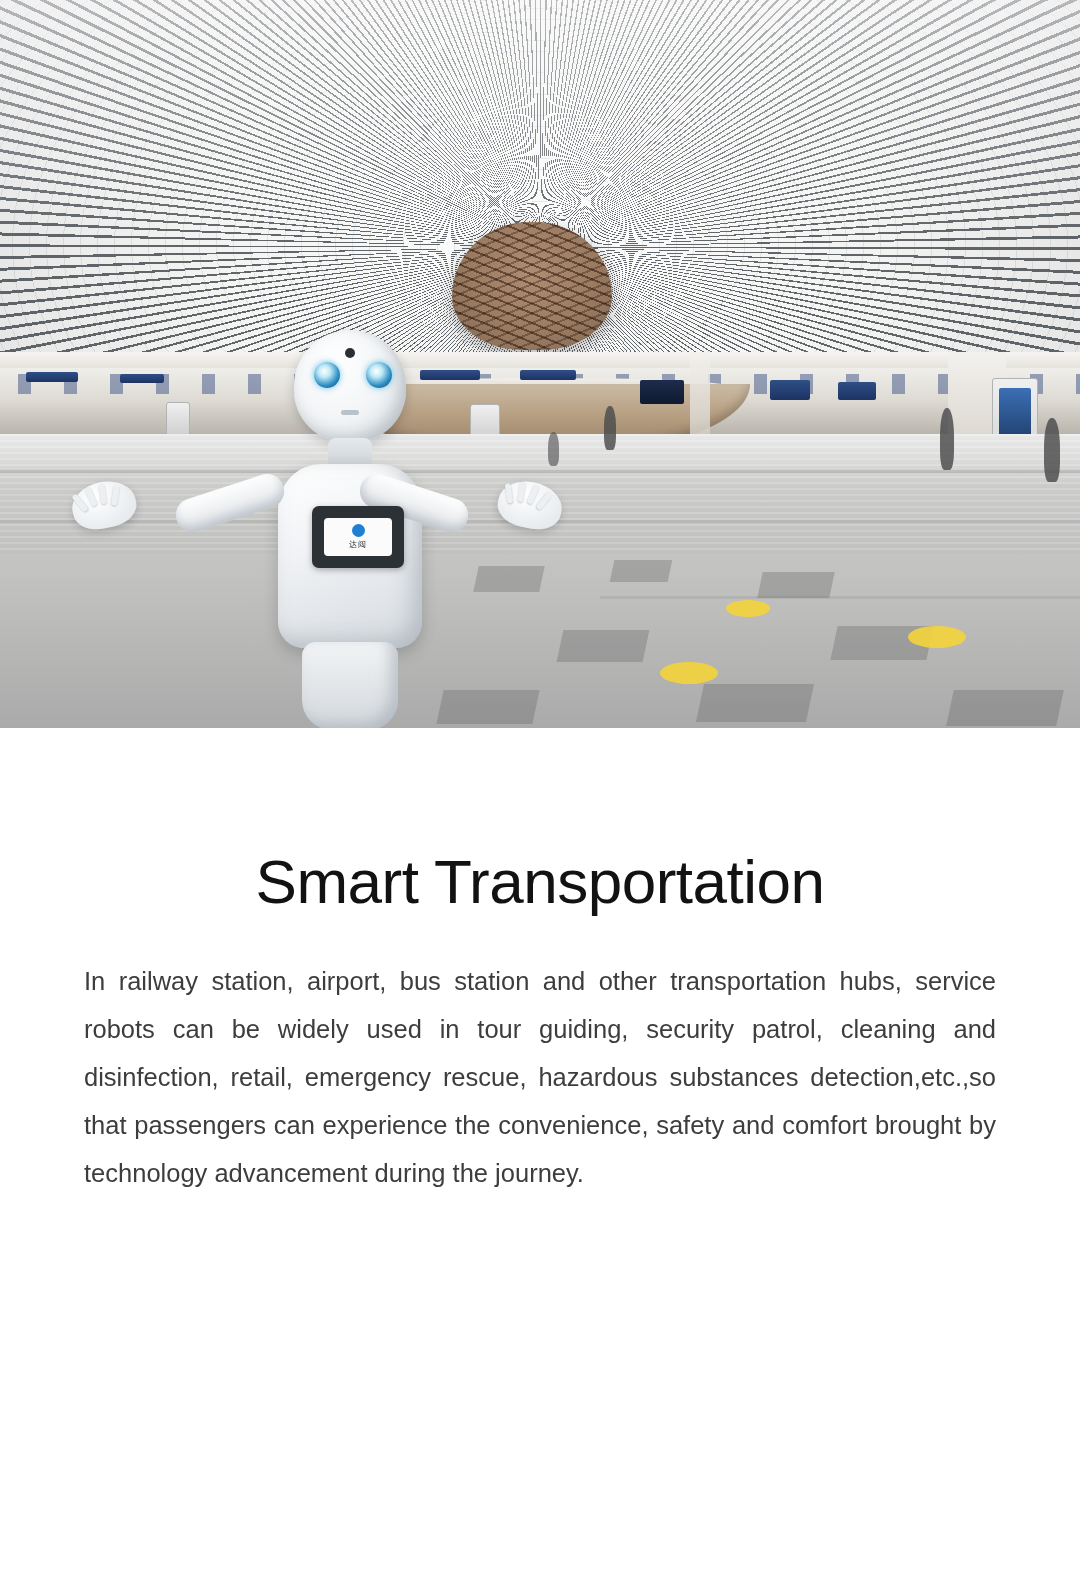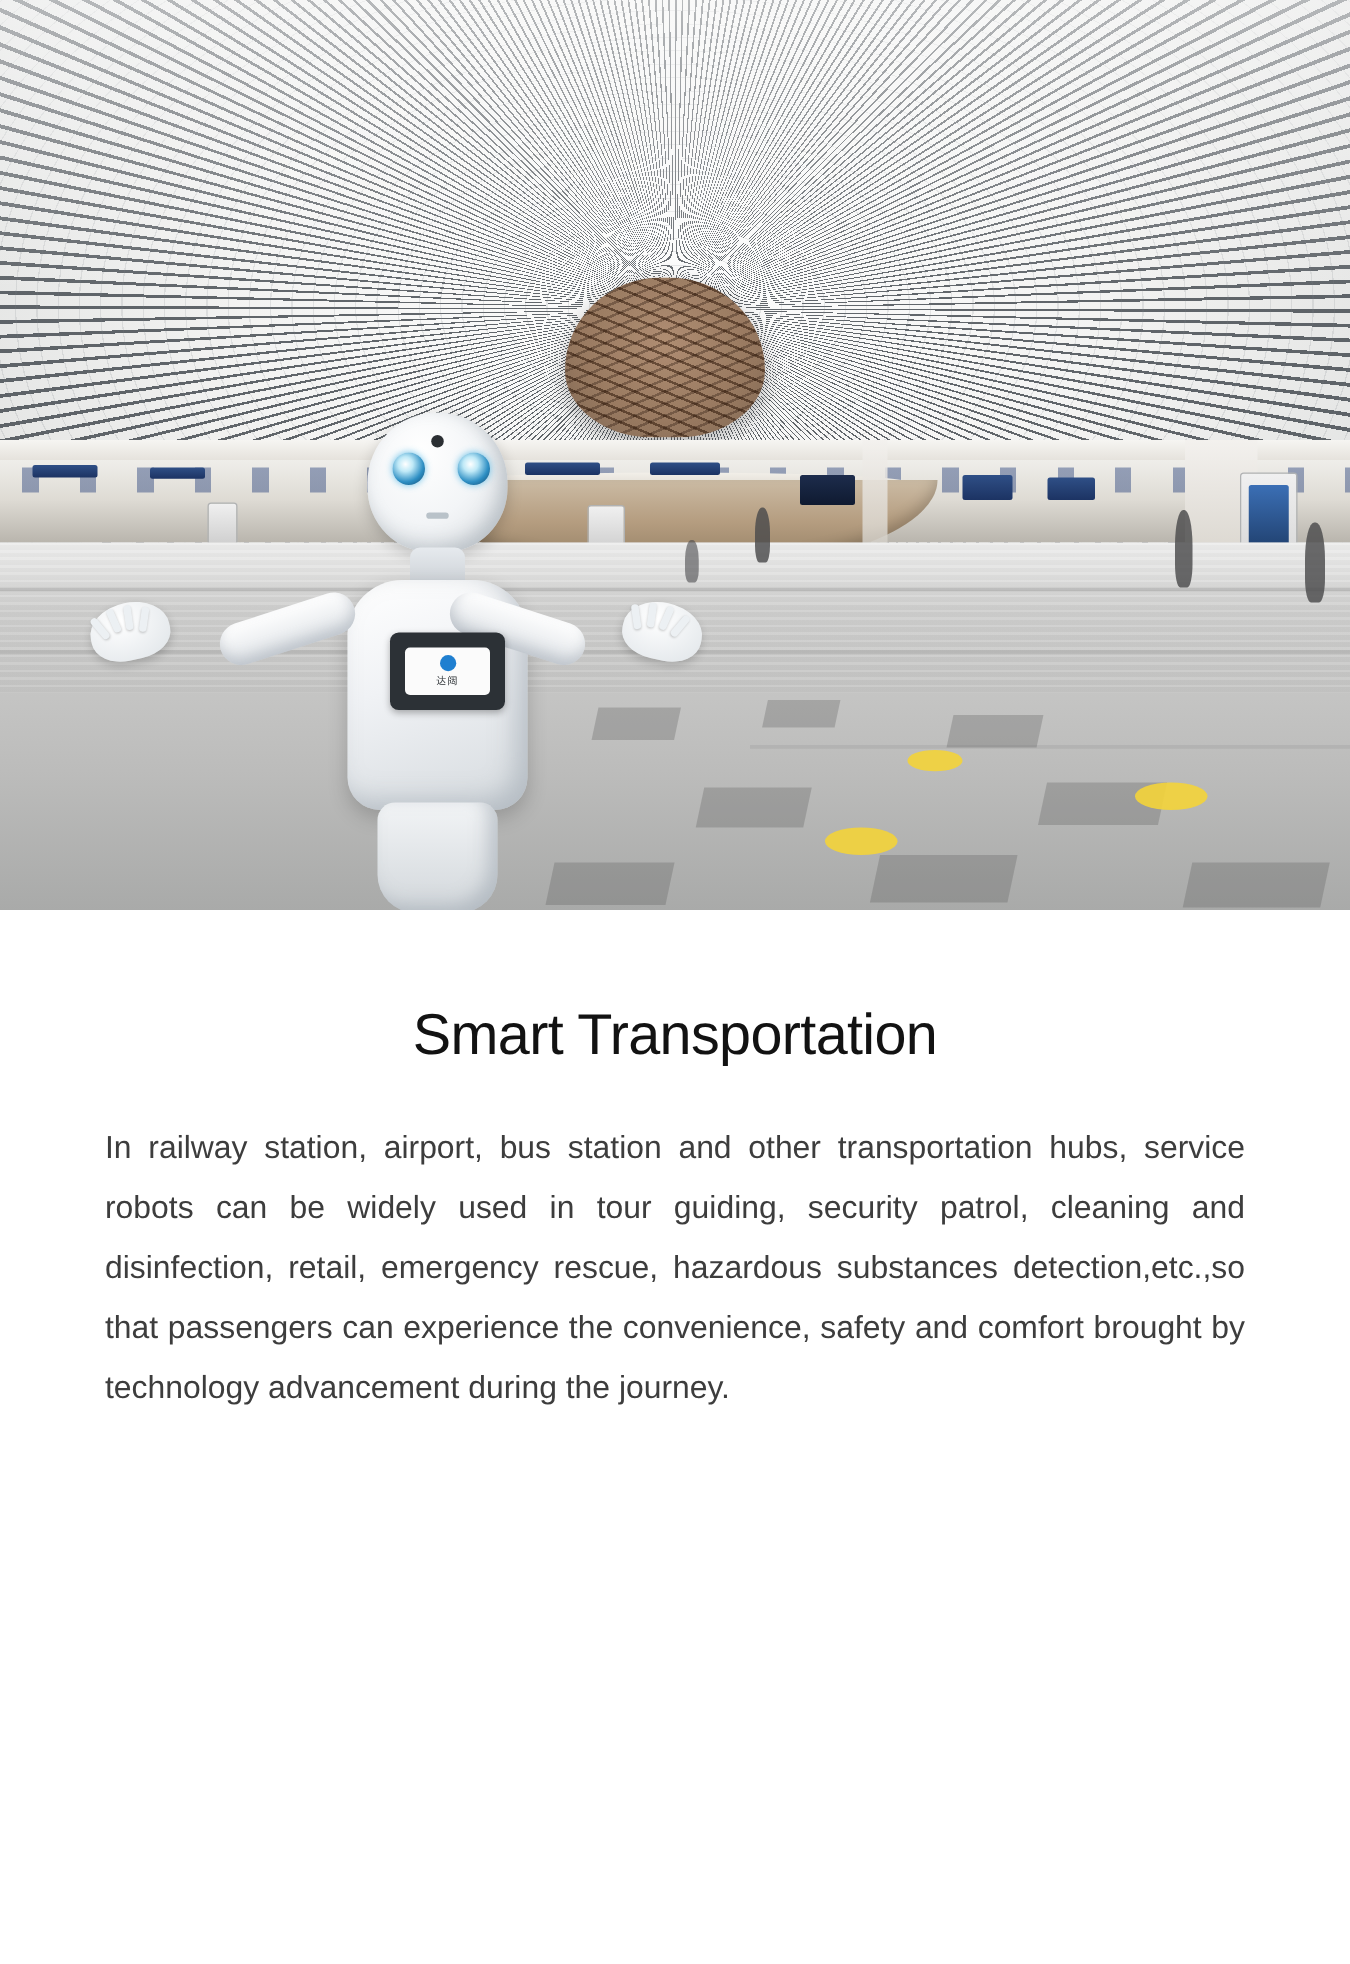--- a/index.html
+++ b/index.html
@@ -228,23 +228,23 @@
     box-shadow:inset -8px -6px 14px rgba(150,160,170,.5);
   }
 
   
   .content {
     position:absolute;
     left:0; top:728px;
     width:1080px;
   }
   .title {
-    margin-top:72px;
+    margin-top:118px;
     text-align:center;
-    font-size:46px;
+    font-size:62px;
     font-weight:400;
     color:#121212;
     letter-spacing:-0.5px;
   }
   .body-wrap {
     margin:0 auto;
     width:920px;
     padding:0 4px;
   }
   .para {

